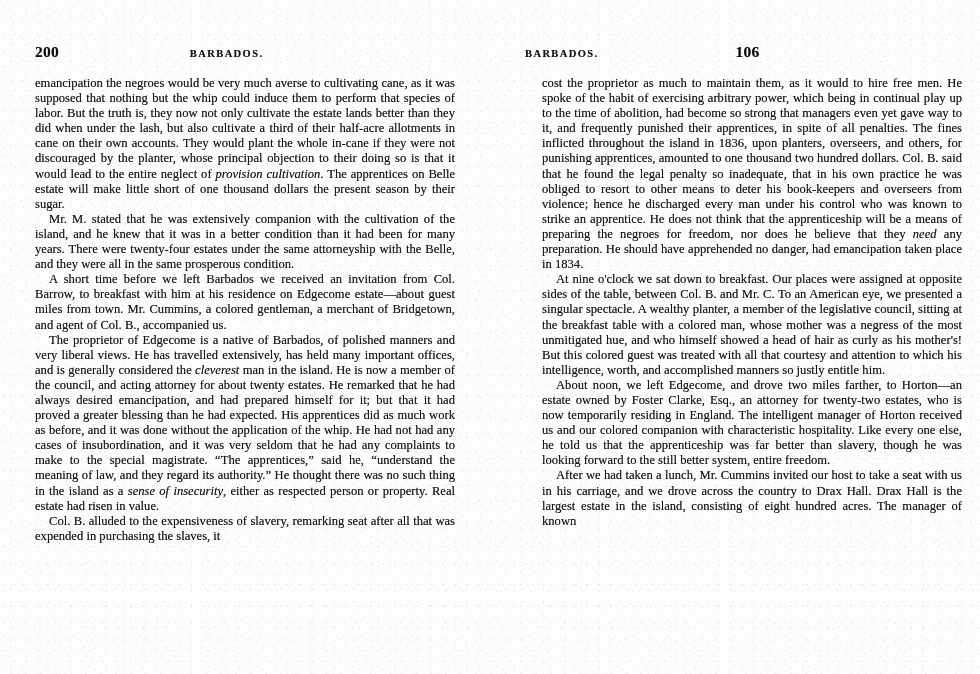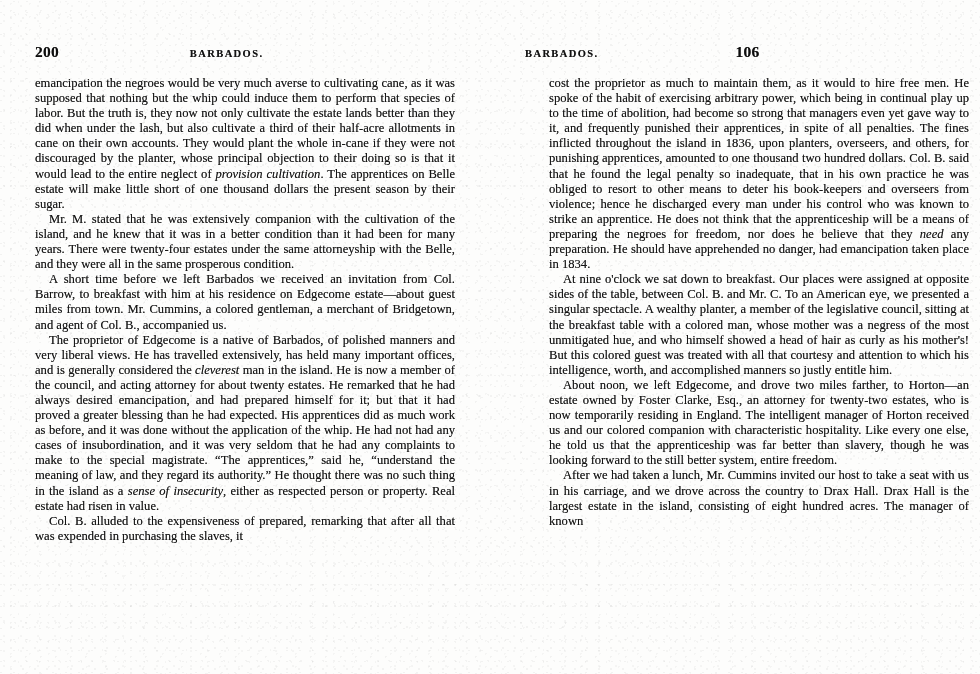--- a/index.html
+++ b/index.html
@@ -83,21 +83,21 @@
     position: absolute;
     top: 76px;
     width: 420px;
     font-size: 12.6px;
     line-height: 15.1px;
     text-align: justify;
     text-justify: inter-word;
     hyphens: none;
   }
   .page-half.left  .column { left: 35px; }
-  .page-half.right .column { left: 59px; }
+  .page-half.right .column { left: 52px; }
 
   .column p {
     margin: 0;
     text-indent: 14px;
   }
   .column p.no-indent { text-indent: 0; }
 
   .column i, .column em {
   }
 
@@ -114,21 +114,21 @@
   <div class="page-half left">
     <div class="running-head left">
       <span class="folio">200</span>
       <span class="head-title">BARBADOS.</span>
     </div>
     <div class="column">
         <p class="no-indent"><span>emancipation the negroes would be very much averse to cultivating cane, as it was supposed that nothing but the whip could induce them to perform that species of labor.  But the truth is, they now not only cultivate the estate lands better than they did when under the lash, but also cultivate a third of their half-acre allotments in cane on their own accounts.  They would plant the whole in-cane if they were not discouraged by the planter, whose principal objection to their doing so is that it would lead to the entire neglect of </span><i>provision cultivation</i><span>.  The apprentices on Belle estate will make little short of one thousand dollars the present season by their sugar.</span></p>
         <p><span>Mr. M. stated that he was extensively companion with the cultivation of the island, and he knew that it was in a better condition than it had been for many years.  There were twenty-four estates under the same attorneyship with the Belle, and they were all in the same prosperous condition.</span></p>
         <p><span>A short time before we left Barbados we received an invitation from Col. Barrow, to breakfast with him at his residence on Edgecome estate—about guest miles from town.  Mr. Cummins, a colored gentleman, a merchant of Bridgetown, and agent of Col. B., accompanied us.</span></p>
         <p><span>The proprietor of Edgecome is a native of Barbados, of polished manners and very liberal views.  He has travelled extensively, has held many important offices, and is generally considered the </span><i>cleverest</i><span> man in the island.  He is now a member of the council, and acting attorney for about twenty estates.  He remarked that he had always desired emancipation, and had prepared himself for it; but that it had proved a greater blessing than he had expected.  His apprentices did as much work as before, and it was done without the application of the whip.  He had not had any cases of insubordination, and it was very seldom that he had any complaints to make to the special magistrate.  “The apprentices,” said he, “understand the meaning of law, and they regard its authority.”  He thought there was no such thing in the island as a </span><i>sense of insecurity</i><span>, either as respected person or property.  Real estate had risen in value.</span></p>
-        <p><span>Col. B. alluded to the expensiveness of prepared, remarking that after all that was expended in purchasing the slaves, it</span></p>
+        <p><span>Col. B. alluded to the expensiveness of slavery, remarking seat after all that was expended in purchasing the slaves, it</span></p>
       </div>
   </div>
 
   <div class="page-half right">
     <div class="running-head right">
       <span class="head-title">BARBADOS.</span>
       <span class="folio">106</span>
     </div>
     <div class="column">
         <p class="no-indent"><span>cost the proprietor as much to maintain them, as it would to hire free men.  He spoke of the habit of exercising arbitrary power, which being in continual play up to the time of abolition, had become so strong that managers even yet gave way to it, and frequently punished their apprentices, in spite of all penalties.  The fines inflicted throughout the island in 1836, upon planters, overseers, and others, for punishing apprentices, amounted to one thousand two hundred dollars.  Col. B. said that he found the legal penalty so inadequate, that in his own practice he was obliged to resort to other means to deter his book-keepers and overseers from violence; hence he discharged every man under his control who was known to strike an apprentice.  He does not think that the apprenticeship will be a means of preparing the negroes for freedom, nor does he believe that they </span><i>need</i><span> any preparation.  He should have apprehended no danger, had emancipation taken place in 1834.</span></p>

